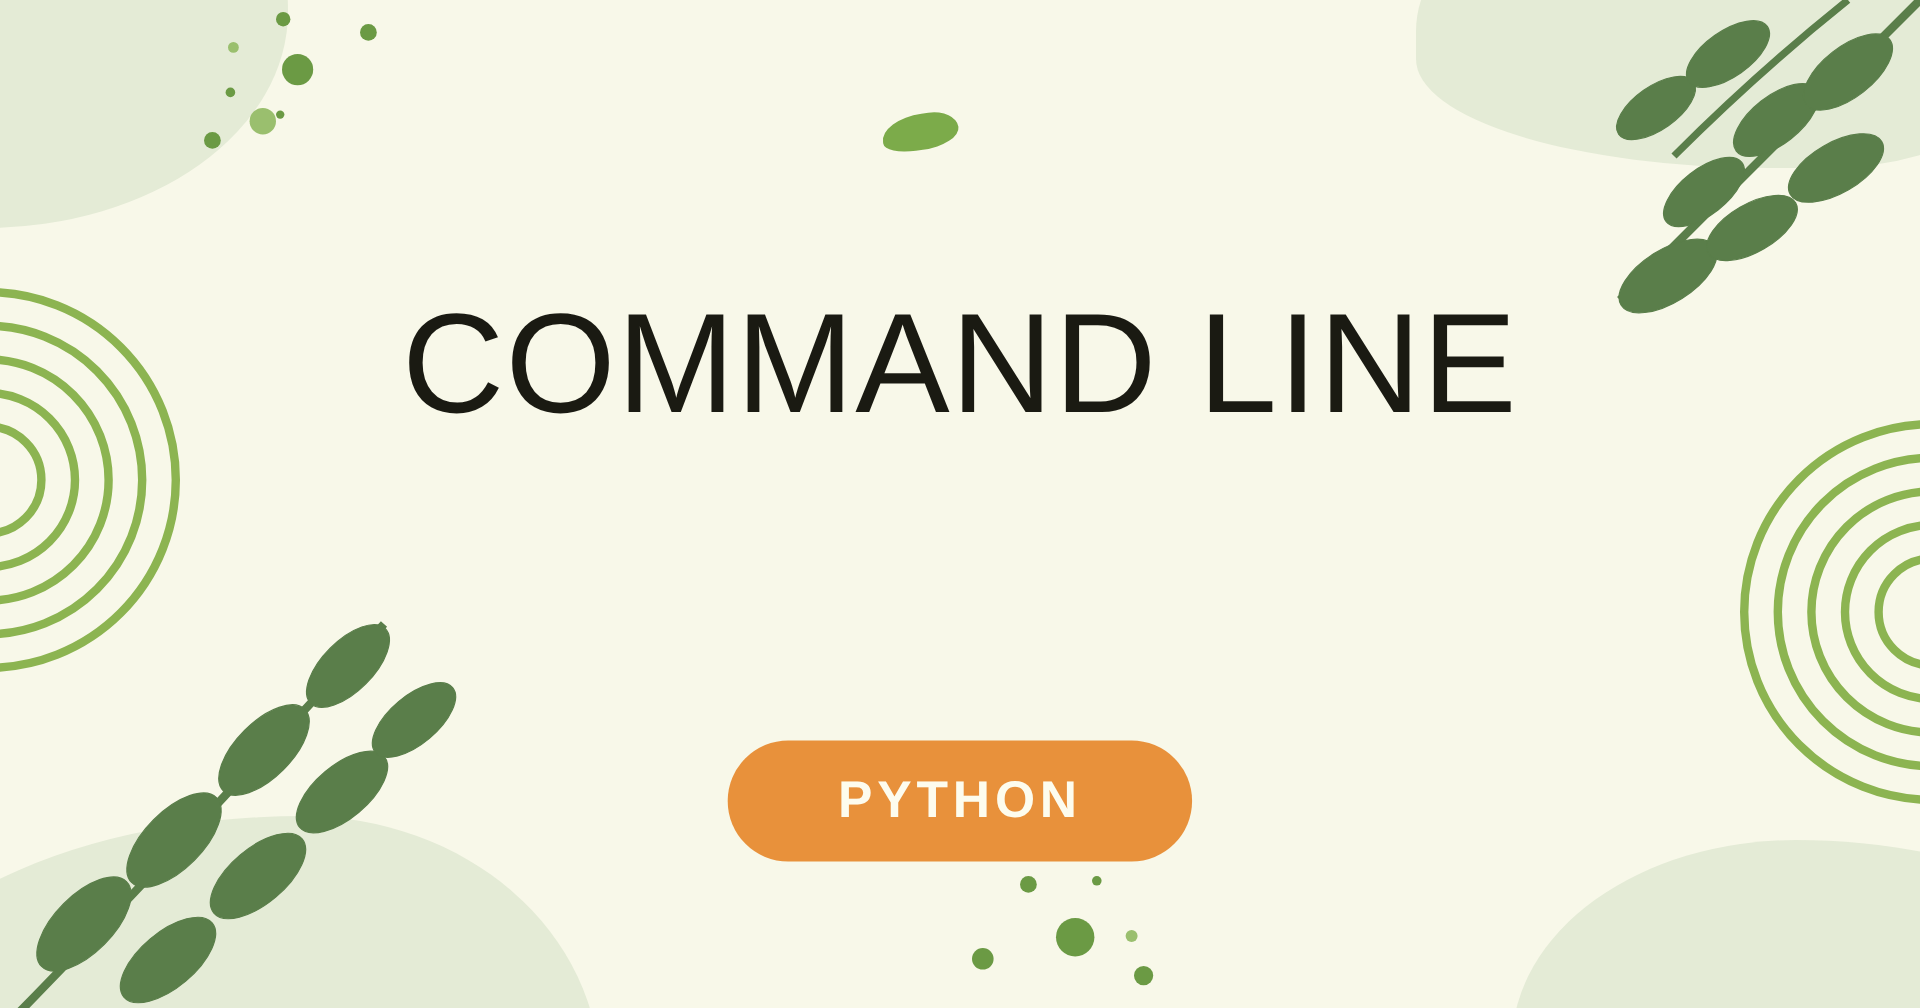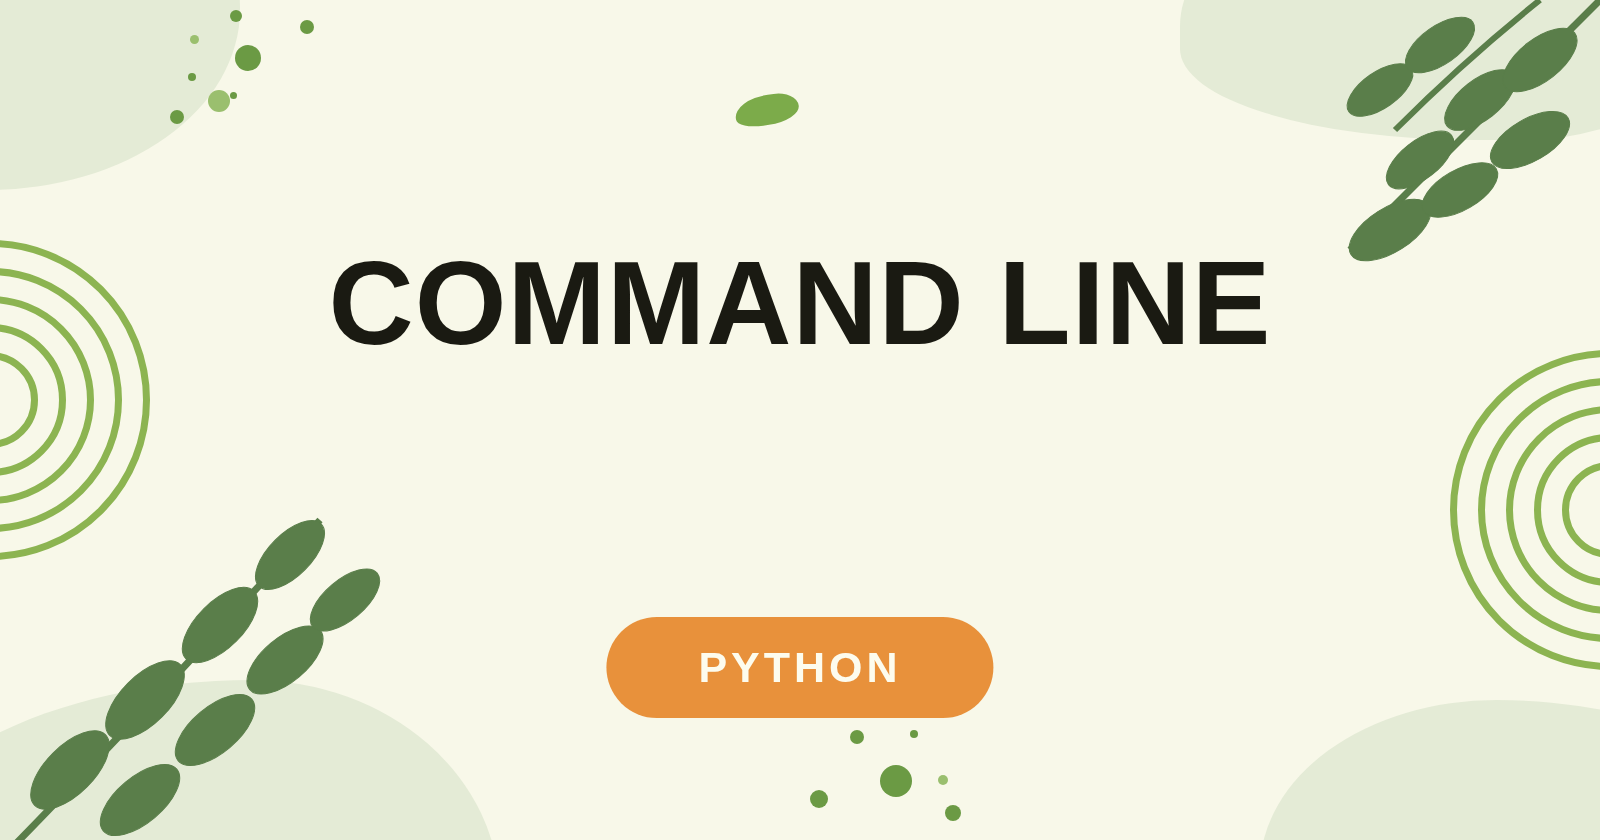--- a/index.html
+++ b/index.html
@@ -46,21 +46,21 @@
     transform: rotate(-8deg);
   }
 
   
   .title {
     position: absolute;
     left: 50%; top: 240px;
     transform: translateX(-50%);
     text-align: left;
     color: #1a1a12;
-    font-weight: 700;
+    font-weight: 400;
     letter-spacing: 1px;
   }
   .title .line {
     font-size: 118px;
     line-height: 1.08;
     display: block;
     white-space: nowrap;
   }
 
   

